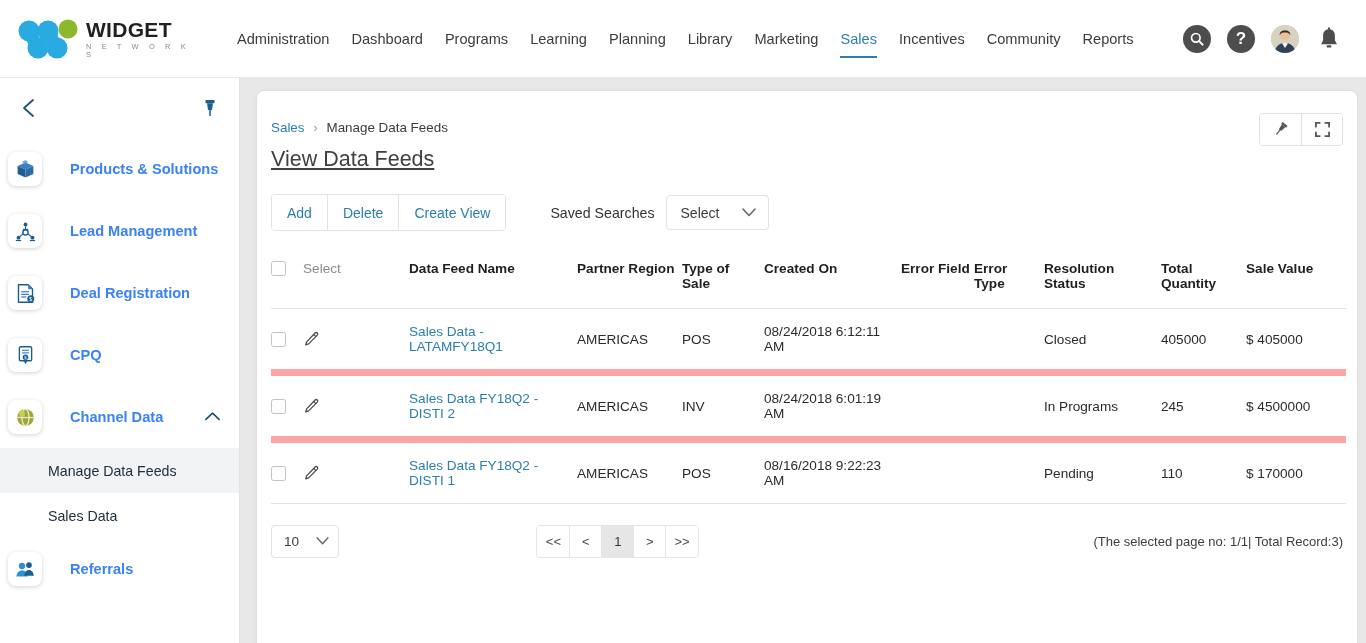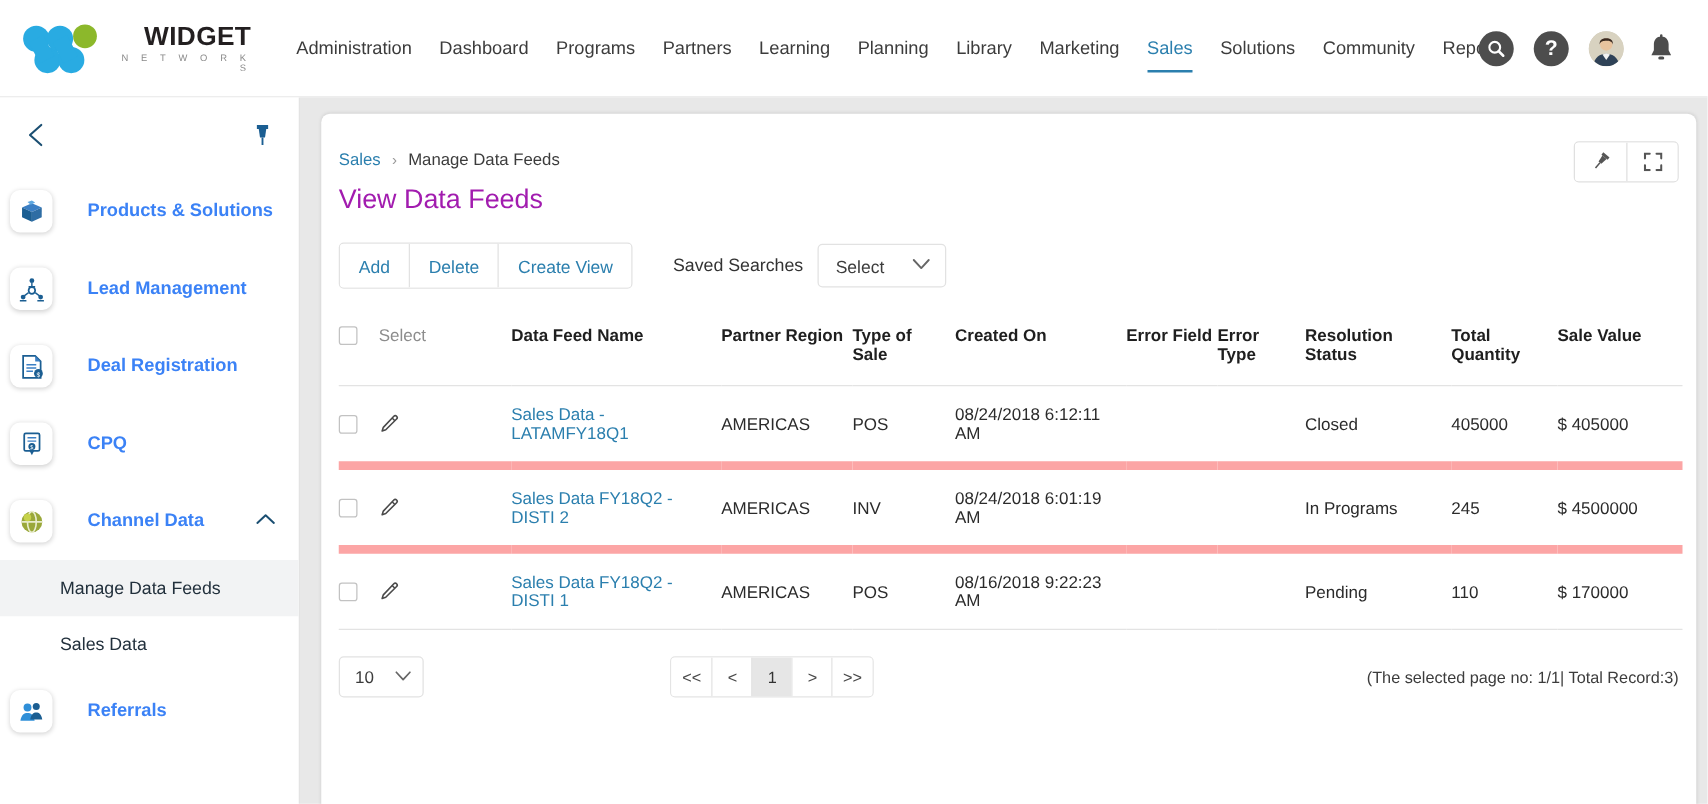--- a/index.html
+++ b/index.html
@@ -13,21 +13,21 @@
   
   .topbar {
     position: absolute; top: 0; left: 0;
     width: 1366px; height: 78px;
     background: #ffffff;
     display: flex; align-items: center;
     border-bottom: 1px solid #e8e8e8;
   }
   .logo-wrap { display: flex; align-items: center; margin-left: 16px; width: 185px; }
   .logo-mark { position: relative; width: 62px; height: 42px; flex: none; }
-  .logo-text { margin-left: 8px; line-height: 1; text-align: right; }
+  .logo-text { margin-left: 8px; line-height: 1; }
   .logo-title { font-size: 21px; font-weight: bold; color: #231f20; letter-spacing: 0.3px; }
   .logo-sub { font-size: 7.5px; color: #8a8a8a; letter-spacing: 4.1px; margin-top: 3px; }
 
   .mainnav { display: flex; align-items: center; margin-left: 25px; height: 100%; }
   .navitem {
     font-size: 14.6px; color: #3c3c3c; padding: 16px 11px;
     height: 100%; display: flex; align-items: center; cursor: pointer;
     position: relative; white-space: nowrap;
   }
   .navitem.active { color: #2b7fae; }
@@ -82,38 +82,38 @@
     background: #fff; border-radius: 7px 7px 0 0;
     box-shadow: 0 0 3px rgba(0,0,0,.1);
     position: relative; padding: 0 14px;
   }
 
   .breadcrumb { display: flex; align-items: center; padding-top: 29px; font-size: 13.4px; gap: 9px; }
   .bc-link { color: #2b7fae; cursor: pointer; }
   .bc-sep { color: #999; font-size: 12px; }
   .bc-cur { color: #3c3c3c; }
 
-  .ptitle { font-size: 21.5px; color: #a21caf; margin-top: 12px; font-weight: normal; }
+  .ptitle { font-size: 21.5px; color: #404040; margin-top: 12px; font-weight: normal; text-decoration: underline; }
 
   .card-tools { position: absolute; top: 22px; right: 14px; display: flex;
                 border: 1px solid #e0e0e0; border-radius: 4px; overflow: hidden; }
   .card-tool { width: 41px; height: 31px; display: flex; align-items: center; justify-content: center;
                background: #fff; cursor: pointer; }
   .card-tool + .card-tool { border-left: 1px solid #e0e0e0; }
 
   
   .toolbar { display: flex; align-items: center; margin-top: 22px; }
   .btngroup { display: flex; border: 1px solid #e2e2e2; border-radius: 4px; overflow: hidden; background: #fff; }
   .btngroup + .btngroup { margin-left: 16px; }
   .tbtn {
     font-size: 14px; color: #2b7fae; background: #fff; border: none;
     padding: 0 15px; height: 35px; cursor: pointer; font-family: Liberation Sans, sans-serif; white-space: nowrap;
   }
   .tbtn + .tbtn { border-left: 1px solid #e2e2e2; }
-  .saved-lbl { font-size: 14.2px; color: #333; margin-left: 32px; }
+  .saved-lbl { font-size: 14.2px; color: #333; margin-left: 44px; }
   .select-box {
     margin-left: 11px; height: 35px; min-width: 103px;
     border: 1px solid #e2e2e2; border-radius: 4px; background: #fff;
     display: flex; align-items: center; justify-content: space-between;
     padding: 0 11px 0 14px; cursor: pointer;
   }
   .select-val { font-size: 14px; color: #3c3c3c; }
 
   
   table { width: 100%; border-collapse: collapse; margin-top: 21px; table-layout: fixed; }
@@ -172,27 +172,26 @@
     <div class="logo-text">
       <div class="logo-title">WIDGET</div>
       <div class="logo-sub">N E T W O R K S</div>
     </div>
   </div>
 
   <div class="mainnav" id="mainnav">
       <div class="navitem">Administration</div>
       <div class="navitem">Dashboard</div>
       <div class="navitem">Programs</div>
-      <div class="navitem">Partners</div>
       <div class="navitem">Learning</div>
       <div class="navitem">Planning</div>
       <div class="navitem">Library</div>
       <div class="navitem">Marketing</div>
       <div class="navitem active">Sales</div>
-      <div class="navitem">Solutions</div>
+      <div class="navitem">Incentives</div>
       <div class="navitem">Community</div>
       <div class="navitem">Reports</div>
     </div>
 
   <div class="topicons">
     <div class="ticon">
       <div class="circ">
         <svg width="16" height="16" viewBox="0 0 16 16" fill="none">
           <circle cx="6.8" cy="6.8" r="4.3" stroke="#fff" stroke-width="1.7"></circle>
           <line x1="10" y1="10" x2="13.6" y2="13.6" stroke="#fff" stroke-width="2" stroke-linecap="round"></line>

